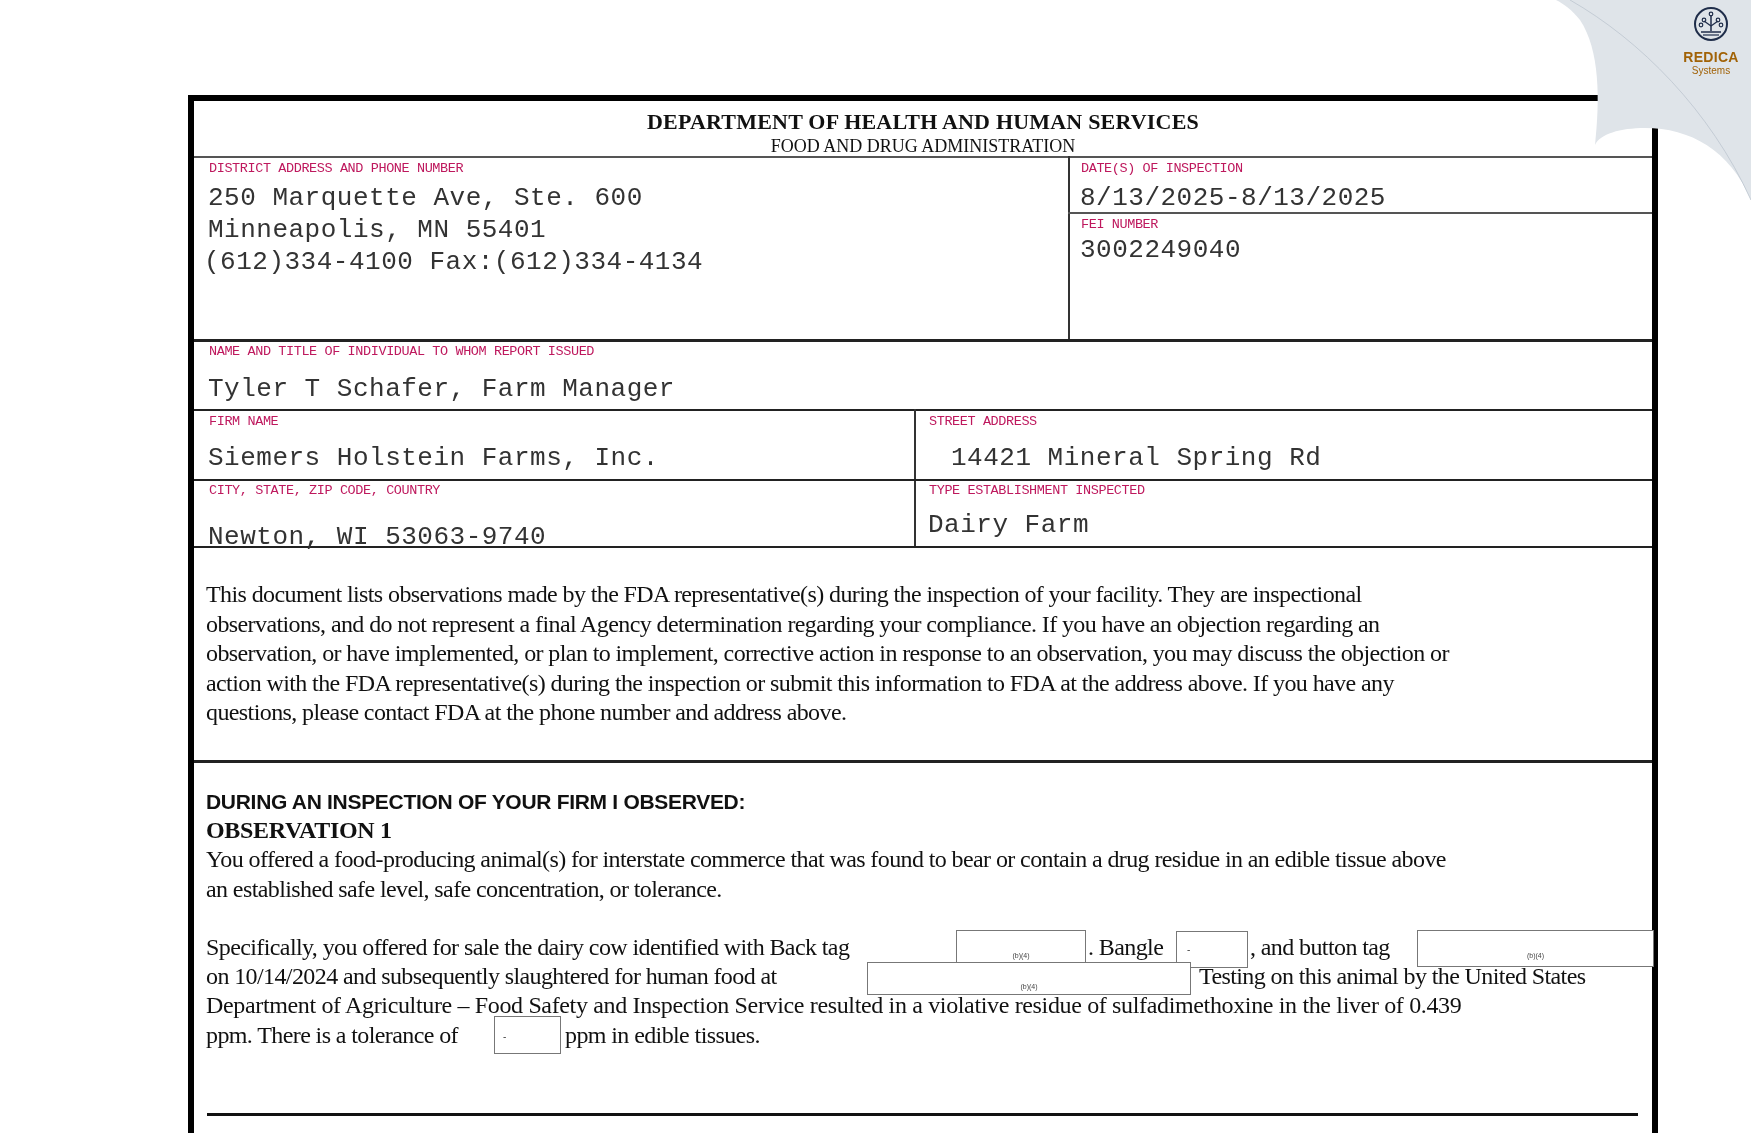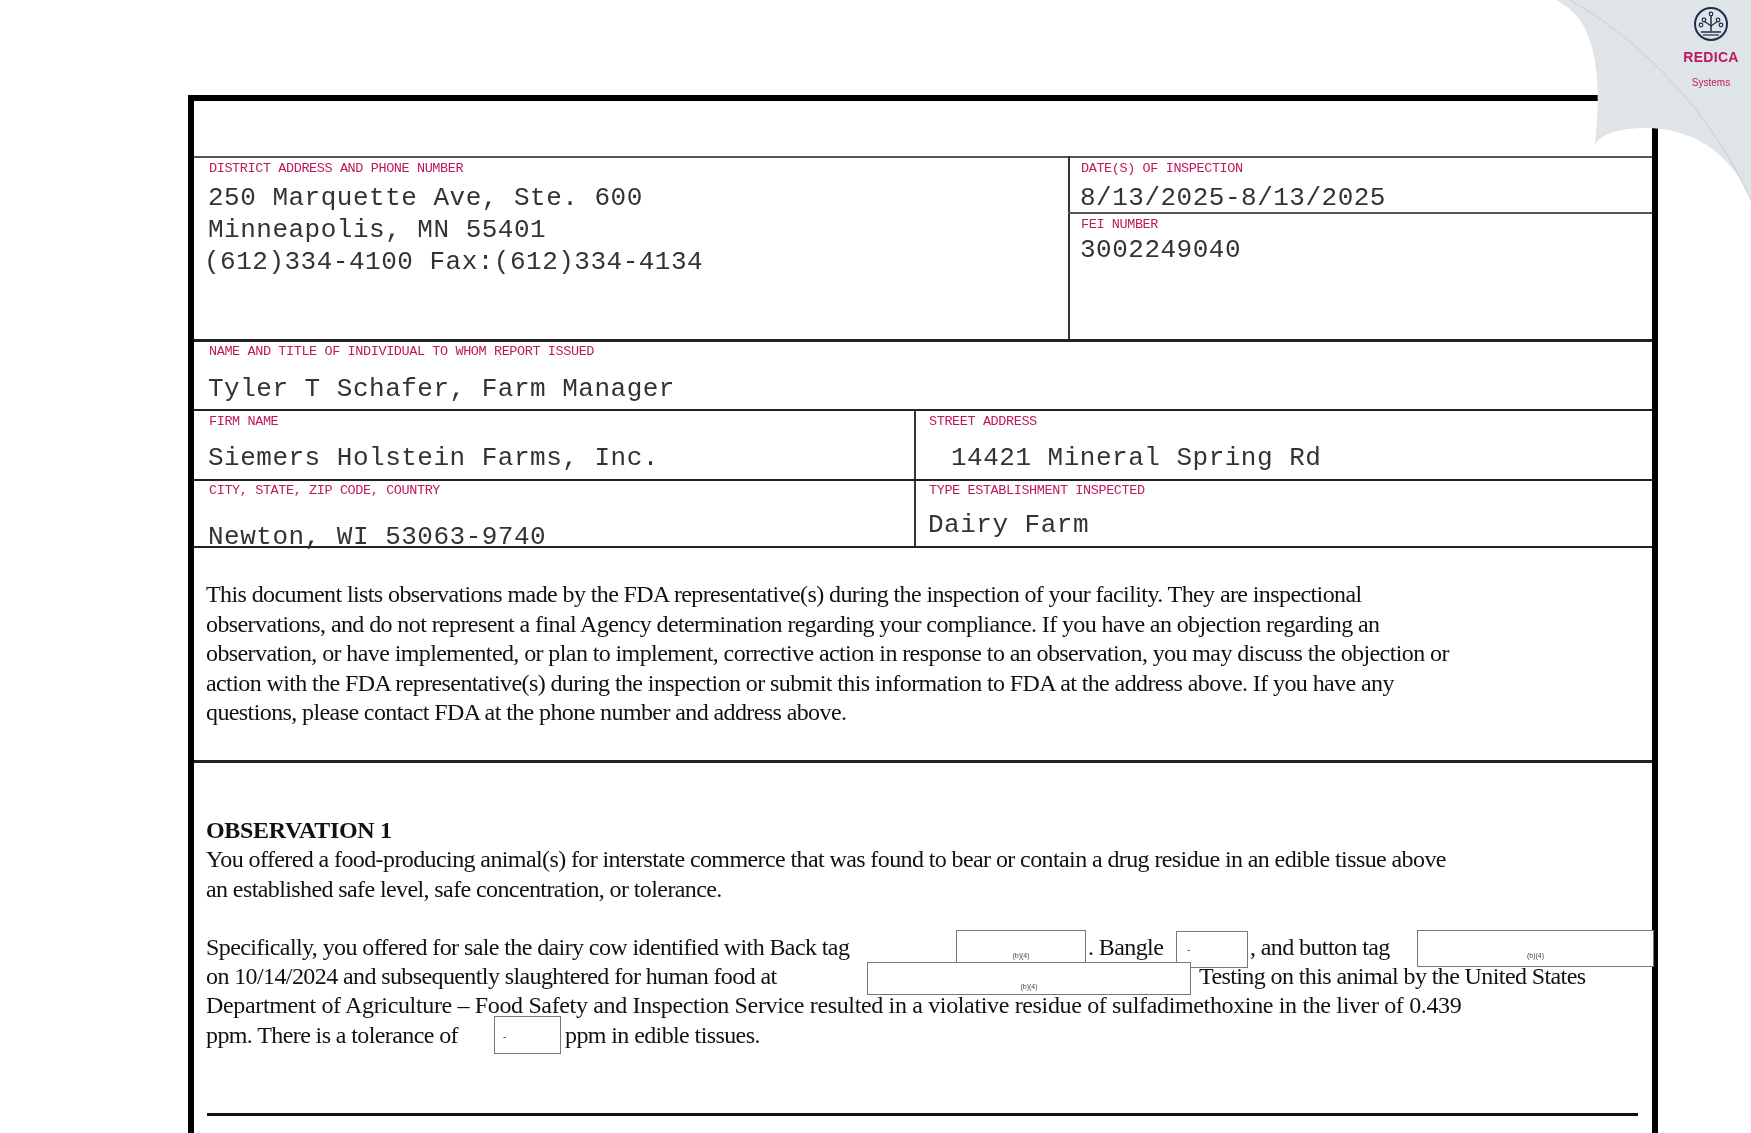--- a/index.html
+++ b/index.html
@@ -39,29 +39,33 @@
     position:absolute; font-family:"Liberation Sans", sans-serif; font-weight:bold;
     font-size:21px; letter-spacing:-0.3px; white-space:nowrap;
   }
   .obs-title { position:absolute; font-weight:bold; font-size:24px; white-space:nowrap; letter-spacing:-0.3px; }
   .redact {
     position:absolute; border:1.5px solid #777; background:#fff; box-sizing:border-box;
     font-family:"Liberation Sans", sans-serif; font-size:7px; color:#444; text-align:center;
   }
   .redact span { position:absolute; left:0; right:0; bottom:3px; }
   .curl { position:absolute; left:0; top:0; width:1751px; height:240px; pointer-events:none; }
-  .logo { position:absolute; left:1672px; top:6px; width:78px; height:72px; text-align:center; color:#be185d; }
+  .logo { position:absolute; left:1672px; top:6px; width:78px; height:72px; text-align:center; color:#a16207; }
   .logo .name { position:absolute; left:0; right:0; top:43px; font-family:"Liberation Sans", sans-serif; font-weight:bold; font-size:14px; letter-spacing:0.3px; }
-  .logo .sub { position:absolute; left:0; right:0; top:59px; font-family:"Liberation Sans", sans-serif; font-size:10px;margin-top:12px; }
+  .logo .sub { position:absolute; left:0; right:0; top:59px; font-family:"Liberation Sans", sans-serif; font-size:10px; }
 </style>
 </head>
 <body>
 
 <div class="form">
 
+  <div class="hdr">
+    <div class="t1">DEPARTMENT OF HEALTH AND HUMAN SERVICES</div>
+    <div class="t2">FOOD AND DRUG ADMINISTRATION</div>
+  </div>
 
   <div class="hline" style="left:0;right:0;top:55px;"></div>
   <div class="vline" style="left:874px;top:55px;height:185px;"></div>
   <div class="hline" style="left:874px;right:0;top:111px;"></div>
   <div class="hline" style="left:0;right:0;top:238px;background:#222;height:3px;"></div>
   <div class="hline" style="left:0;right:0;top:308px;background:#222;"></div>
   <div class="vline" style="left:720px;top:308px;height:139px;"></div>
   <div class="hline" style="left:0;right:0;top:378px;background:#222;"></div>
   <div class="hline" style="left:0;right:0;top:445px;background:#222;"></div>
   <div class="hline" style="left:0;right:0;top:659px;background:#222;height:3px;"></div>
@@ -93,20 +97,21 @@
   <div class="val" style="left:734px;top:409px;">Dairy Farm</div>
 
   <div class="para" style="left:12px;top:479px;">
     <div>This document lists observations made by the FDA representative(s) during the inspection of your facility. They are inspectional</div>
     <div>observations, and do not represent a final Agency determination regarding your compliance. If you have an objection regarding an</div>
     <div>observation, or have implemented, or plan to implement, corrective action in response to an observation, you may discuss the objection or</div>
     <div>action with the FDA representative(s) during the inspection or submit this information to FDA at the address above. If you have any</div>
     <div>questions, please contact FDA at the phone number and address above.</div>
   </div>
 
+  <div class="bold-sans" style="left:12px;top:689px;">DURING AN INSPECTION OF YOUR FIRM I OBSERVED:</div>
   <div class="obs-title" style="left:12px;top:716px;">OBSERVATION 1</div>
   <div class="para" style="left:12px;top:744px;">
     <div>You offered a food-producing animal(s) for interstate commerce that was found to bear or contain a drug residue in an edible tissue above</div>
     <div>an established safe level, safe concentration, or tolerance.</div>
   </div>
 
   <div class="para" style="left:12px;top:832px;">Specifically, you offered for sale the dairy cow identified with Back tag</div>
   <div class="para" style="left:894px;top:832px;">. Bangle</div>
   <div class="para" style="left:1056px;top:832px;">, and button tag</div>
   <div class="para" style="left:12px;top:861px;">on 10/14/2024 and subsequently slaughtered for human food at</div>

